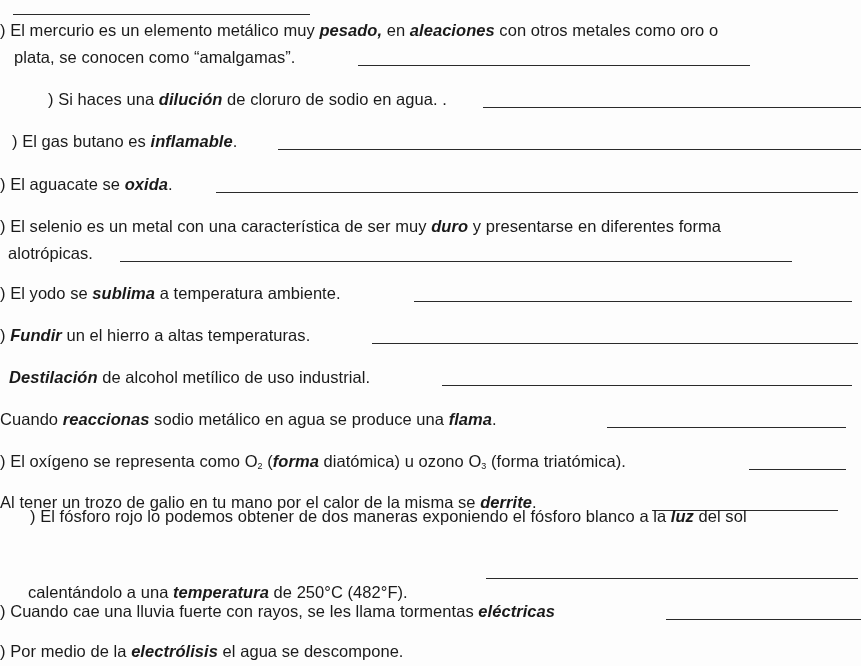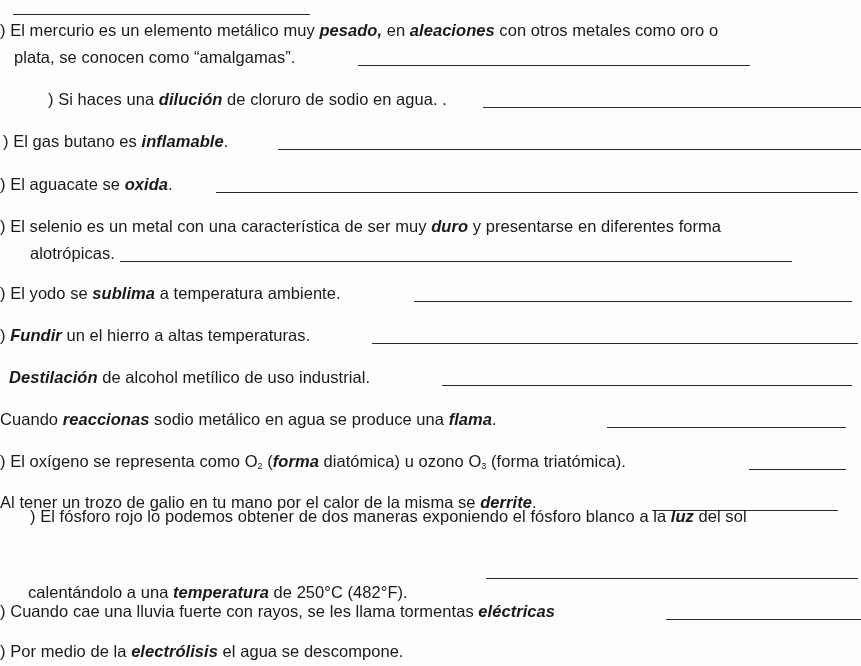--- a/index.html
+++ b/index.html
@@ -46,26 +46,26 @@
 </head>
 <body>
 
 <div class="page" id="page">
     <div class="blank" style="left: 13px; width: 297px; top: 14px;"></div>
     <div class="line" style="left: 14px; top: 47px;"><span>plata, se conocen como “amalgamas”.</span></div>
     <div class="line" style="left: 0px; top: 20px;"><span>) El mercurio es un elemento metálico muy </span><span class="kw">pesado,</span><span> en </span><span class="kw">aleaciones</span><span> con otros metales como oro o</span></div>
     <div class="blank" style="left: 358px; width: 392px; top: 65px;"></div>
     <div class="line" style="left: 0px; top: 89px; padding-left: 48px;"><span>) Si haces una </span><span class="kw">dilución</span><span> de cloruro de sodio en agua.  .</span></div>
     <div class="blank" style="left: 483px; width: 378px; top: 107px;"></div>
-    <div class="line" style="left: 3px; top: 131px;"><span>)  El gas butano es </span><span class="kw">inflamable</span><span>.</span></div>
+    <div class="line" style="left: 12px; top: 131px;"><span>)  El gas butano es </span><span class="kw">inflamable</span><span>.</span></div>
     <div class="blank" style="left: 278px; width: 583px; top: 149px;"></div>
     <div class="line" style="left: 0px; top: 174px;"><span>) El aguacate se </span><span class="kw">oxida</span><span>.</span></div>
     <div class="blank" style="left: 216px; width: 642px; top: 192px;"></div>
     <div class="line" style="left: 0px; top: 216px;"><span>)  El selenio es un metal con una característica de ser muy </span><span class="kw">duro</span><span> y presentarse en diferentes forma</span></div>
-    <div class="line" style="left: 30px; top: 243px;"><span>alotrópicas.</span></div>
+    <div class="line" style="left: 8px; top: 243px;"><span>alotrópicas.</span></div>
     <div class="blank" style="left: 120px; width: 672px; top: 261px;"></div>
     <div class="line" style="left: 0px; top: 283px;"><span>) El yodo se </span><span class="kw">sublima</span><span> a temperatura ambiente.</span></div>
     <div class="blank" style="left: 414px; width: 438px; top: 301px;"></div>
     <div class="line" style="left: 0px; top: 325px;"><span>) </span><span class="kw">Fundir</span><span> un el hierro a altas temperaturas.</span></div>
     <div class="blank" style="left: 372px; width: 486px; top: 343px;"></div>
     <div class="line" style="left: 9px; top: 367px;"><span class="kw">Destilación</span><span> de alcohol metílico de uso industrial.</span></div>
     <div class="blank" style="left: 442px; width: 410px; top: 385px;"></div>
     <div class="line" style="left: 0px; top: 409px;"><span> Cuando </span><span class="kw">reaccionas</span><span> sodio metálico en agua se produce una </span><span class="kw">flama</span><span>.</span></div>
     <div class="blank" style="left: 607px; width: 239px; top: 427px;"></div>
     <div class="line" style="left: 0px; top: 451px;"><span>) El oxígeno se representa como O</span><span class="sub">2</span><span> (</span><span class="kw">forma</span><span> diatómica) u ozono O</span><span class="sub">3</span><span> (forma triatómica).</span></div>

